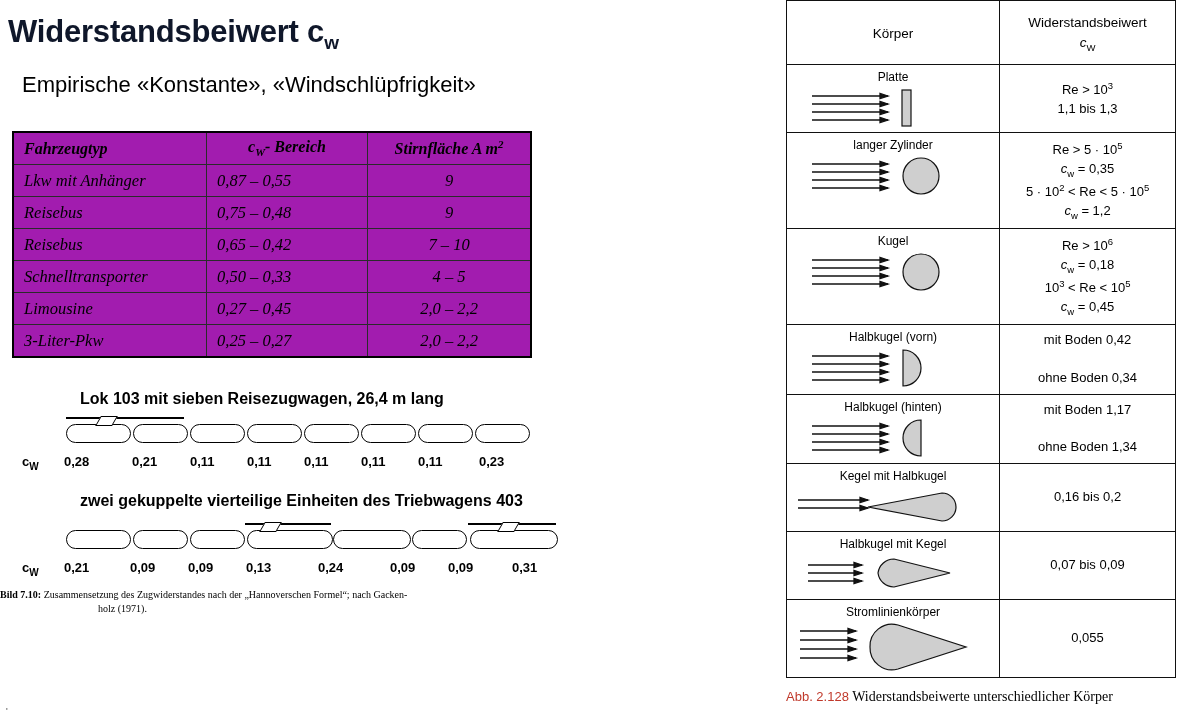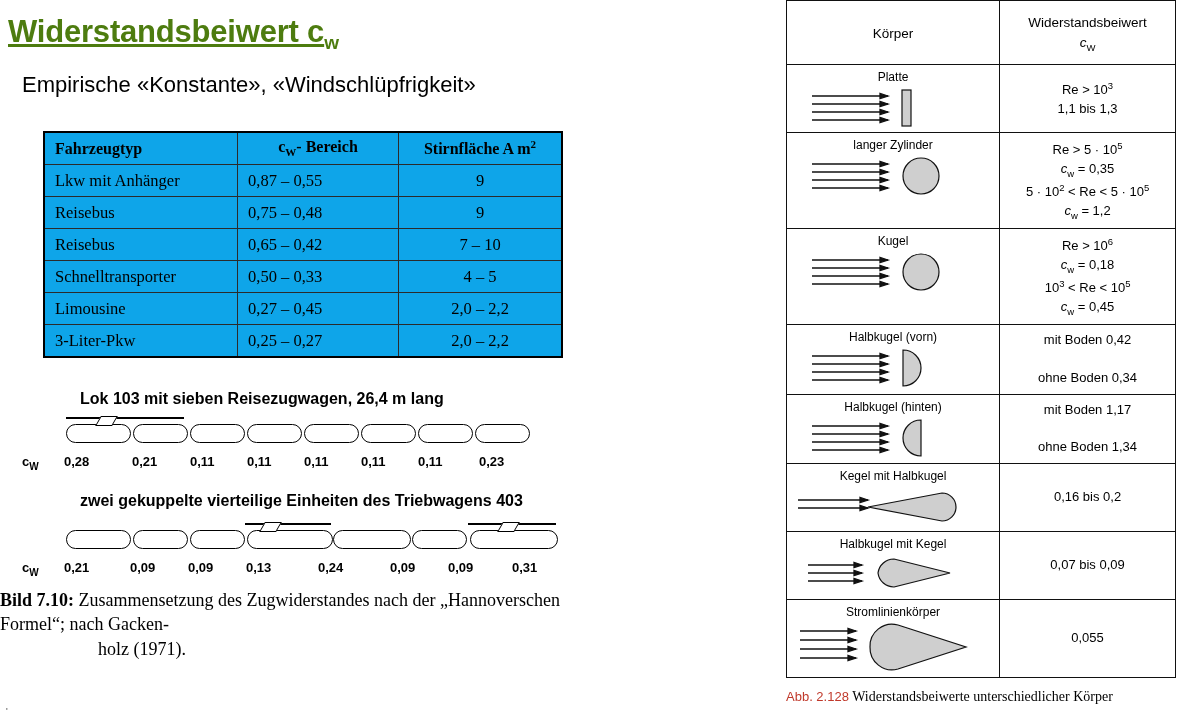--- a/index.html
+++ b/index.html
@@ -24,47 +24,47 @@
     width: 770px;
     height: 716px;
   }
 
   #slide-title {
     position: absolute;
     left: 8px;
     top: 14px;
     font-size: 31px;
     font-weight: bold;
-    color: #4d7c0f;
+    color: #0f172a;
     letter-spacing: -0.2px;
-    text-decoration: underline;
   }
   #slide-title .sub {
     font-size: 19px;
     vertical-align: sub;
     font-weight: bold;
   }
 
   #subtitle {
     position: absolute;
     left: 22px;
     top: 72px;
     font-size: 22px;
     color: #000;
   }
 
   
   #veh-table {
     position: absolute;
-    left: 43px;
+    left: 12px;
     top: 131px;
     border-collapse: collapse;
     font-family: "Liberation Serif", serif;
     font-size: 16.5px;
-    background: #0ea5e9;
+    background: #a21caf;
+    font-style: italic;
   }
   #veh-table th, #veh-table td {
     border: 1px solid #2b2b2b;
     padding: 5px 10px;
     height: 21px;
   }
   #veh-table thead th {
     font-weight: bold;
     text-align: center;
     font-size: 16px;
@@ -145,21 +145,21 @@
     background: #000;
     top: 9px;
   }
 
   #fig-caption {
     position: absolute;
     left: 0px;
     top: 588px;
     width: 560px;
     font-family: "Liberation Serif", serif;
-    font-size: 18px;
+    font-size: 10px;
     line-height: 1.35;
     text-align: justify;
   }
   #fig-caption b { font-weight: bold; }
   #fig-caption .indent { display:block; margin-left: 98px; }
 
   #source-note {
     position: absolute;
     left: 10px;
     top: 669px;

